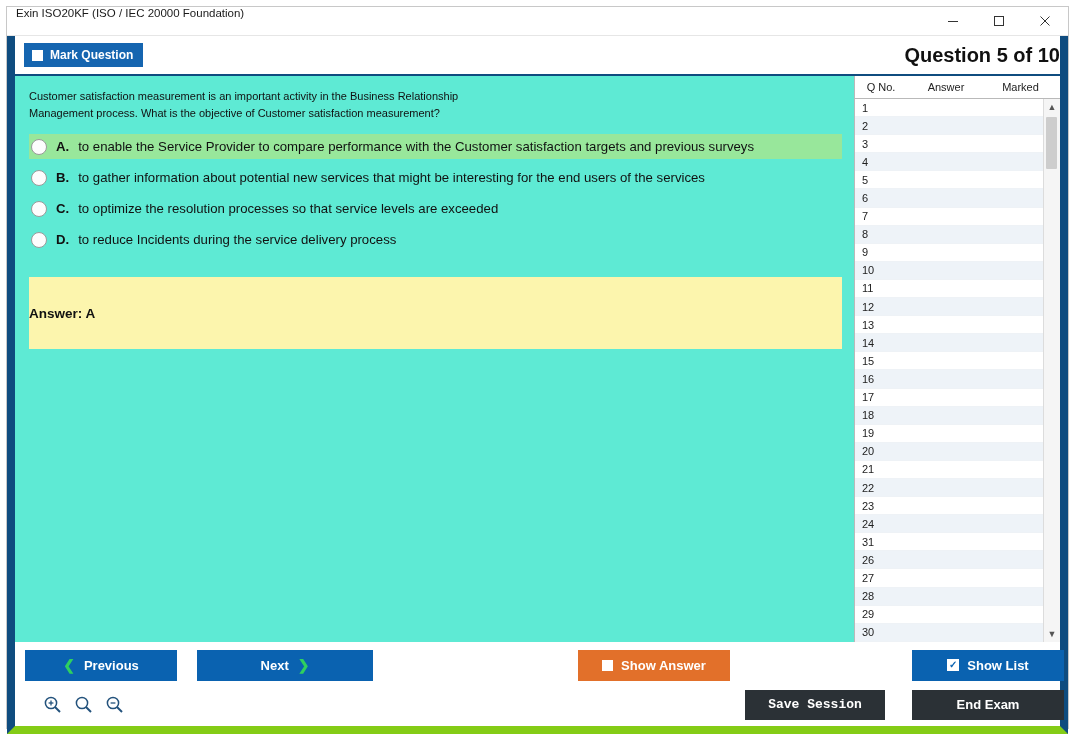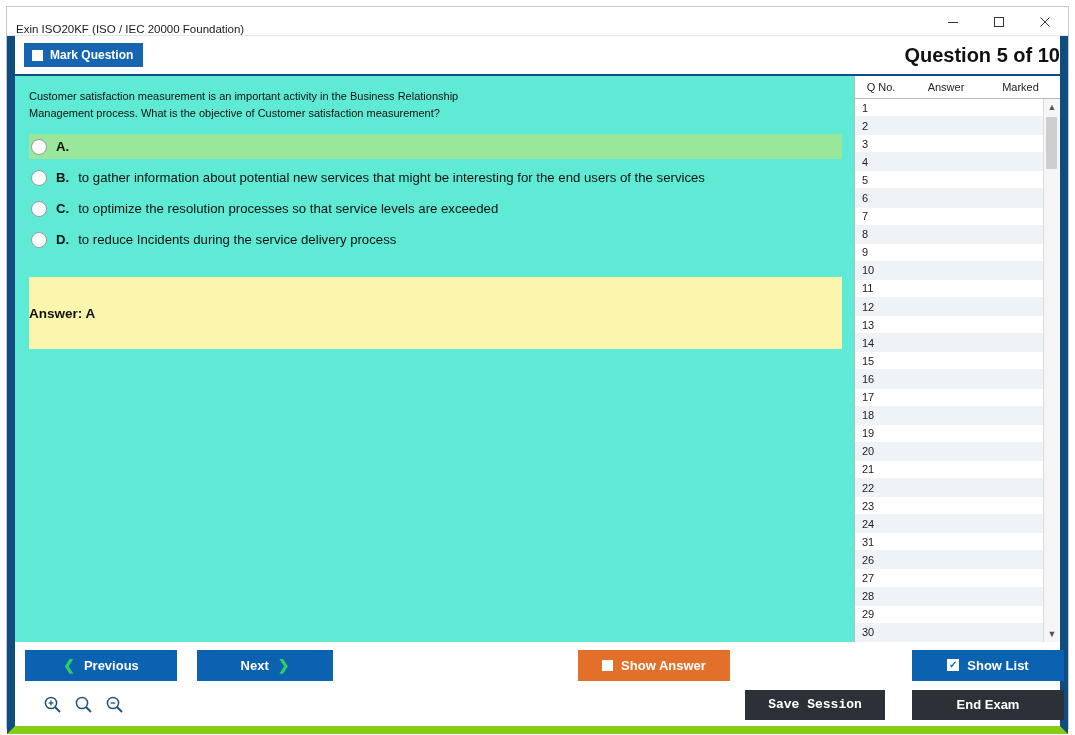--- a/index.html
+++ b/index.html
@@ -22,21 +22,21 @@
     border: 1px solid #c8c8c8;
     background: #ffffff;
     box-sizing: border-box;
     display: flex;
     flex-direction: column;
   }
   
   .titlebar {
     height: 28px;
     display: flex;
-    align-items: flex-end;
+    align-items: flex-start;
     background: #ffffff;
     border-bottom: 1px solid #e6e6e6;
     flex: 0 0 auto;
   }
   .title-text {
     font-size: 11.5px;
     color: #1a1a1a;
     padding-left: 9px;
     white-space: nowrap;
   }
@@ -264,21 +264,21 @@
     justify-content: center;
     height: 31px;
     box-sizing: border-box;
   }
   .btn-prev {
     width: 152px;
     background: #0a62b0;
     gap: 9px;
   }
   .btn-next {
-    width: 136px;
+    width: 176px;
     background: #0a62b0;
     margin-left: 20px;
     gap: 9px;
   }
   .chev { color: #2fd05f; font-size: 14px; font-weight: bold; }
   .btn-showanswer {
     width: 152px;
     background: #e2702a;
     gap: 8px;
     position: absolute;
@@ -390,20 +390,21 @@
       <div class="question-pane">
         <div class="q-text">
           <div>Customer satisfaction measurement is an important activity in the Business Relationship</div>
           <div>Management process. What is the objective of Customer satisfaction measurement?</div>
         </div>
 
         <div class="options">
           <div class="option correct">
             <span class="radio"></span>
             <span class="letter">A.</span>
+            <span class="otext">to enable the Service Provider to compare performance with the Customer satisfaction targets and previous surveys</span>
           </div>
           <div class="option">
             <span class="radio"></span>
             <span class="letter">B.</span>
             <span class="otext">to gather information about potential new services that might be interesting for the end users of the services</span>
           </div>
           <div class="option">
             <span class="radio"></span>
             <span class="letter">C.</span>
             <span class="otext">to optimize the resolution processes so that service levels are exceeded</span>

